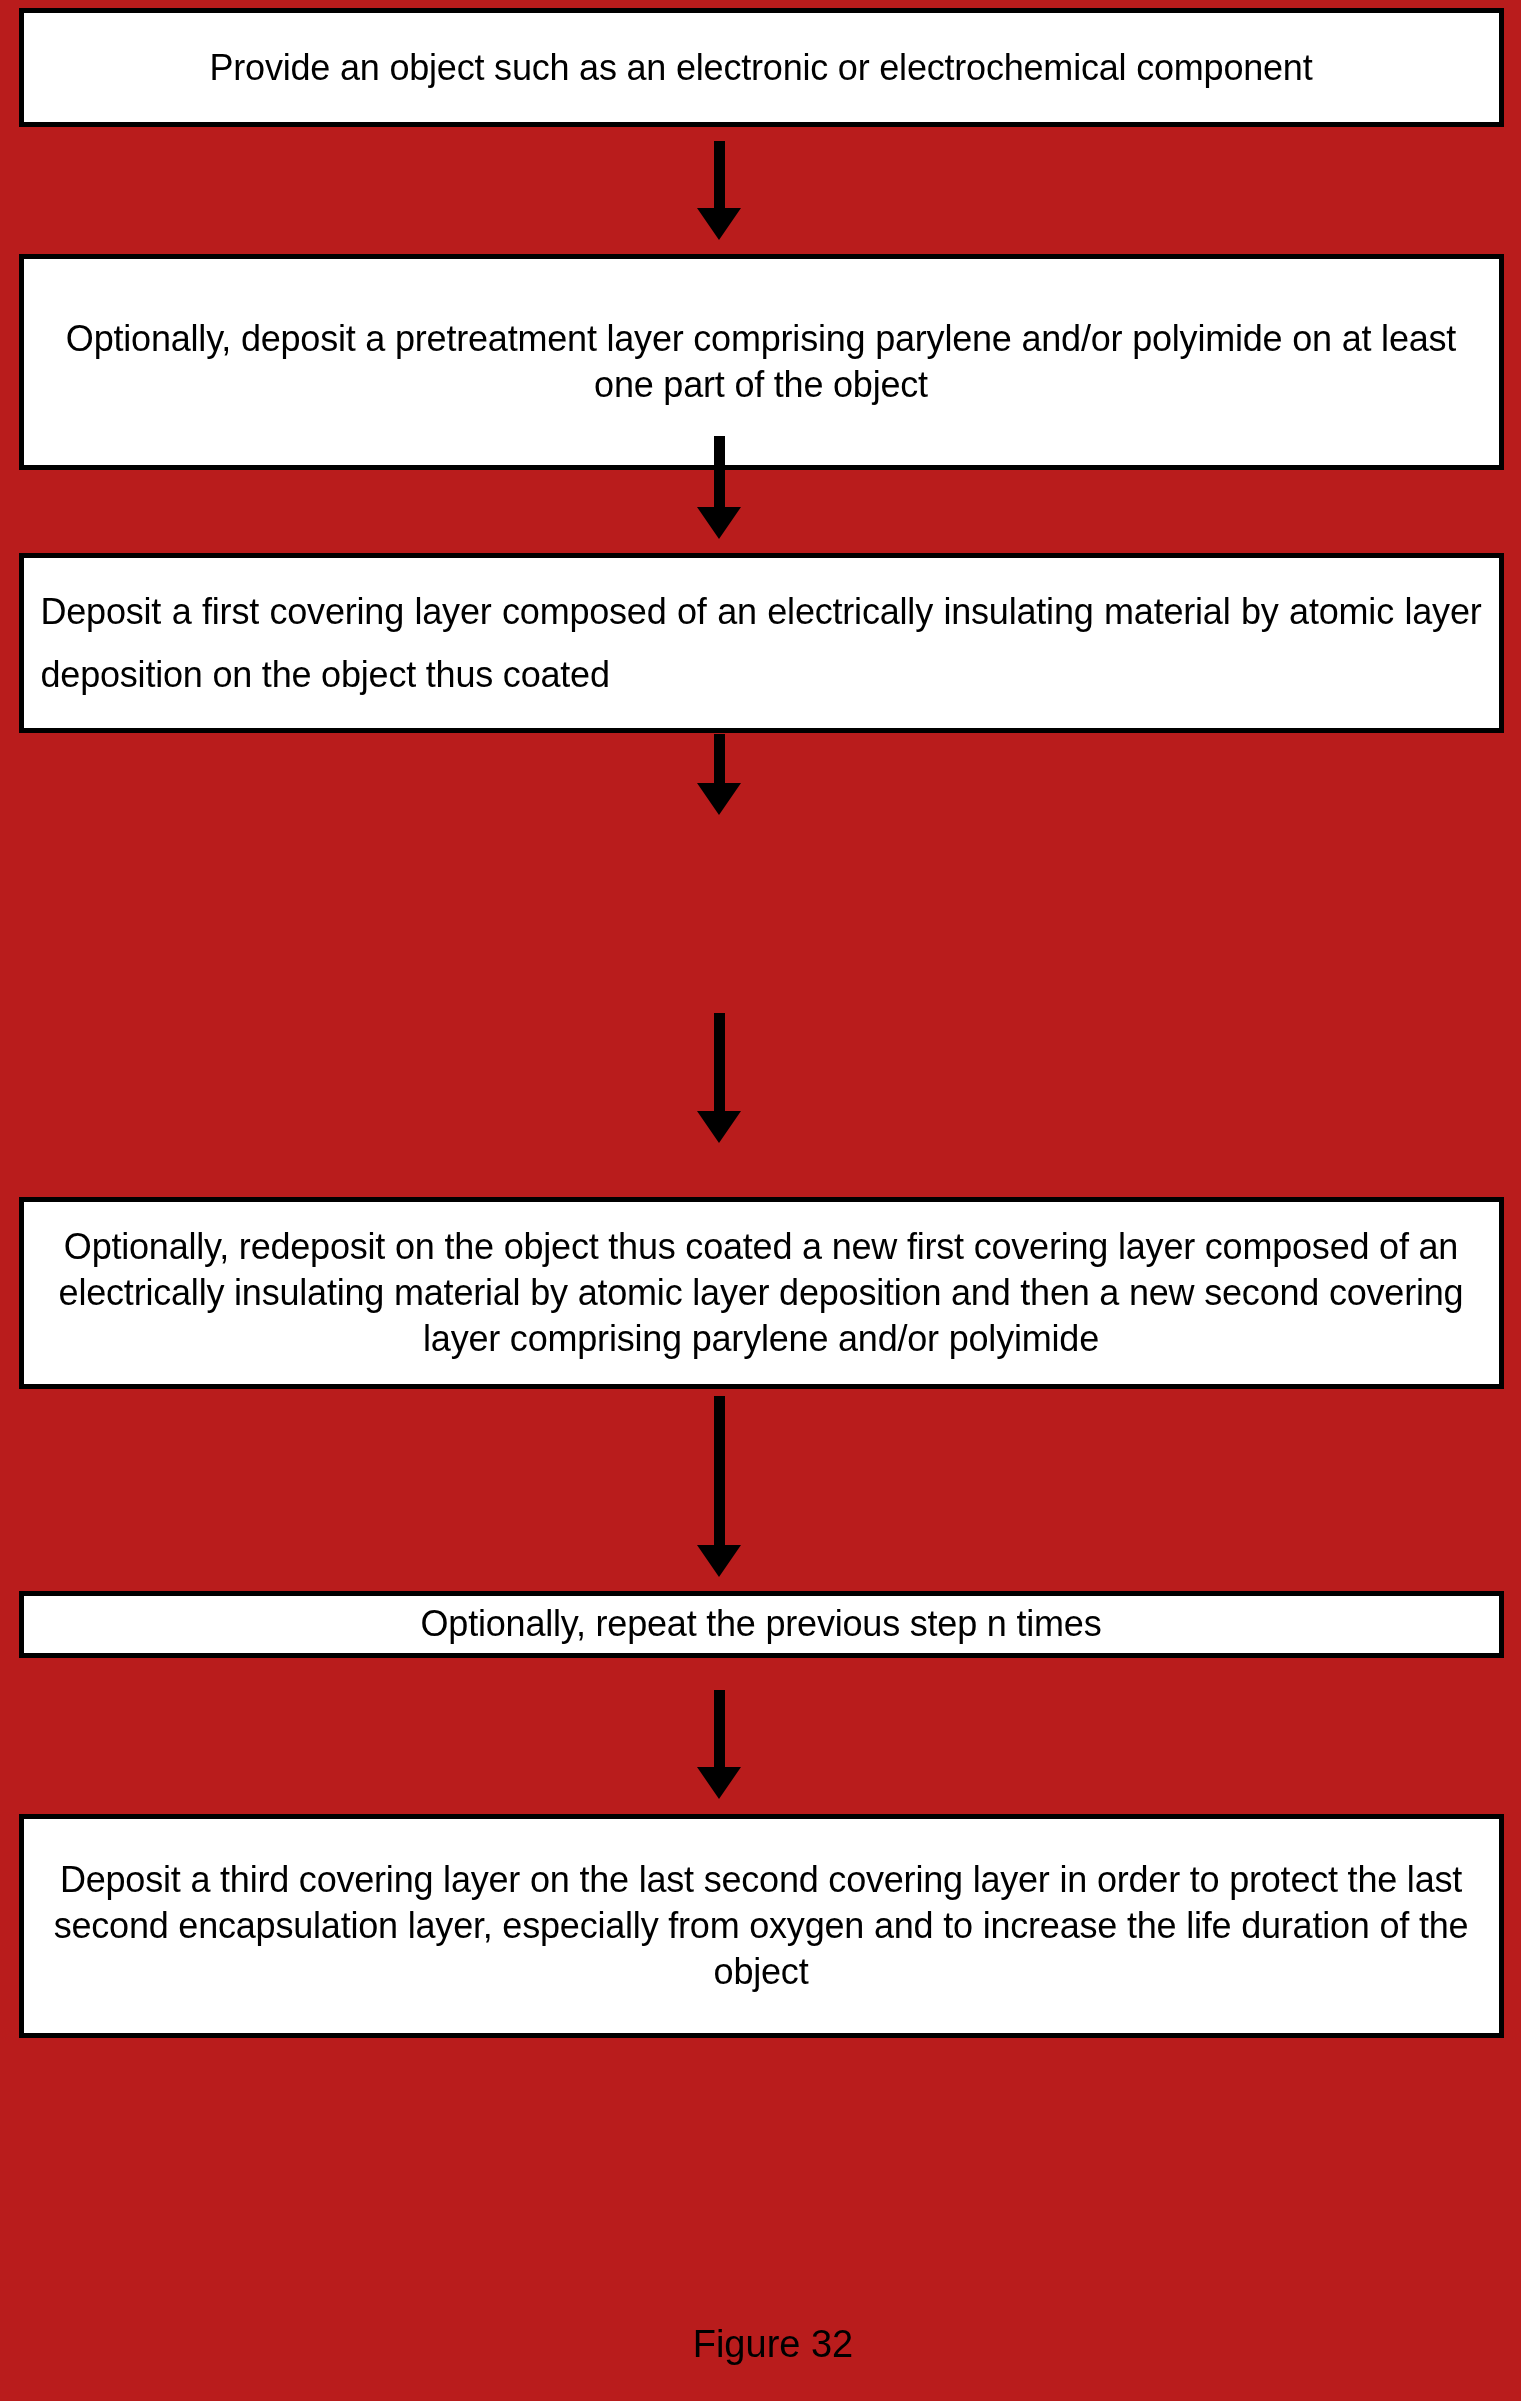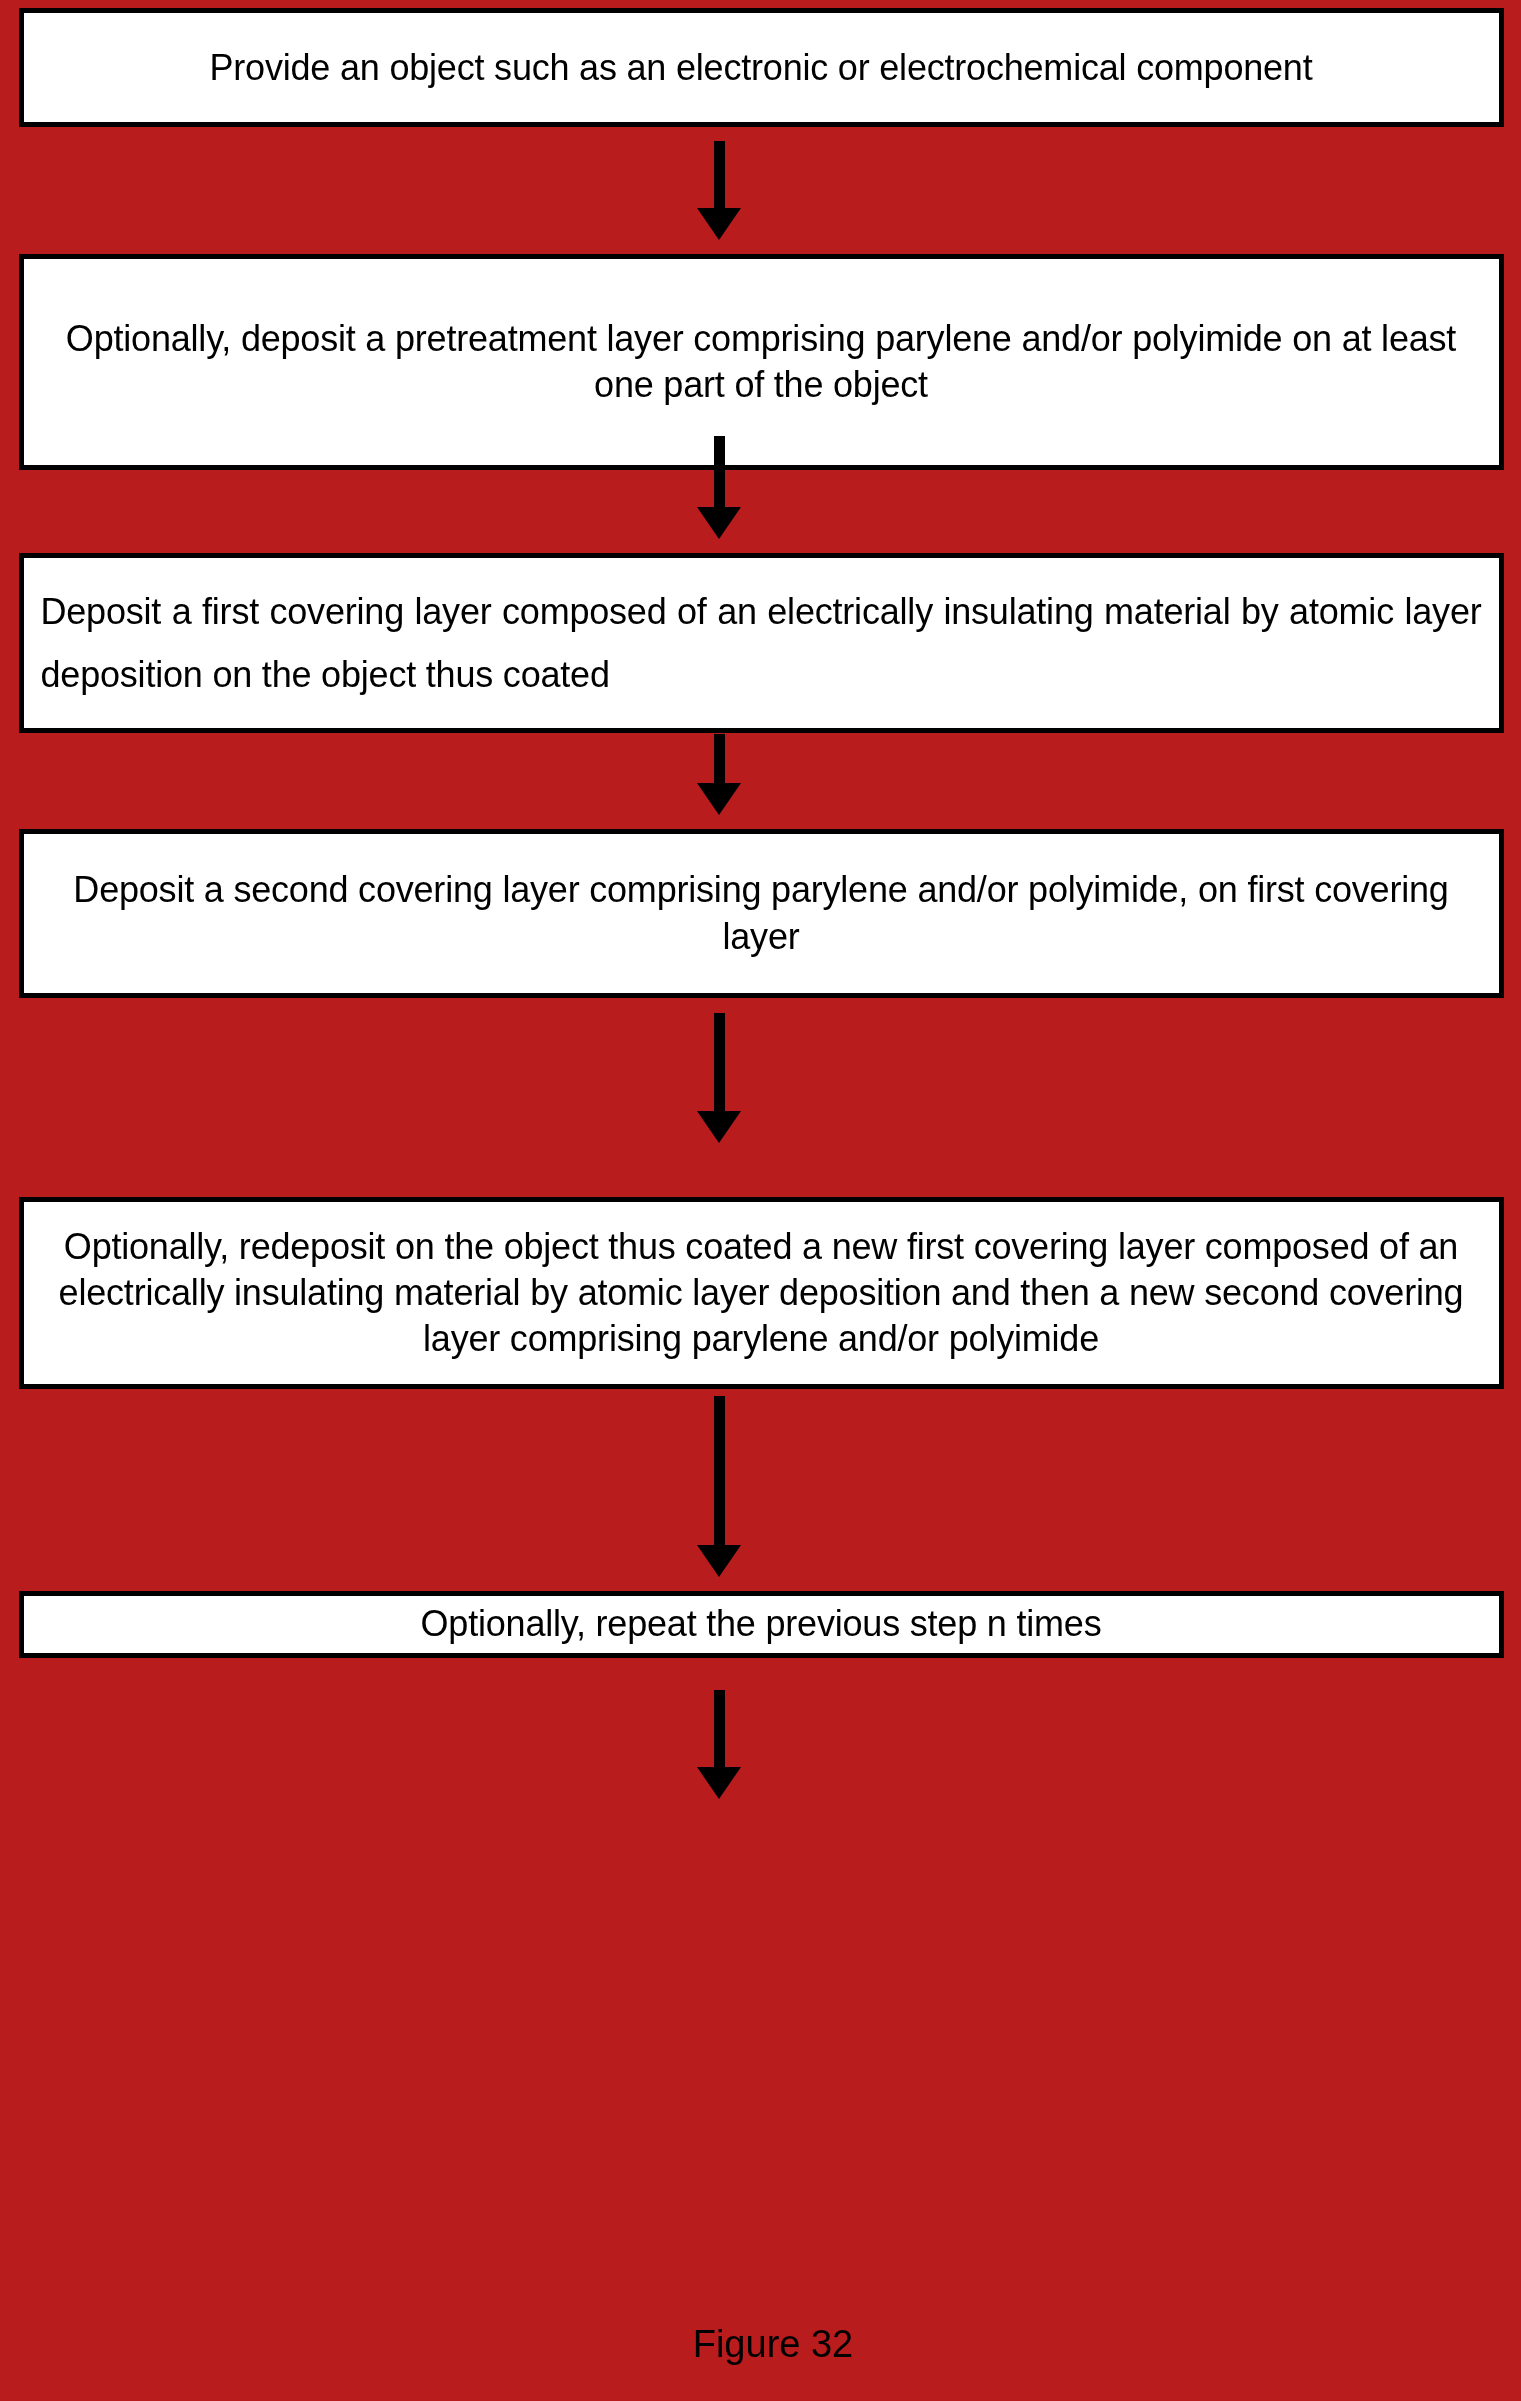--- a/index.html
+++ b/index.html
@@ -139,23 +139,20 @@
 
   <div class="flow-box" id="box-3">
     <span class="box-text justified">Deposit a first covering layer composed of an electrically insulating material by atomic layer deposition on the object thus coated</span>
   </div>
 
   <div class="arrow" id="arrow-3">
     <div class="shaft"></div>
     <div class="head"></div>
   </div>
 
-  <div class="flow-box" id="box-4">
-    <span class="box-text">Deposit a second covering layer comprising parylene and/or polyimide, on first covering layer</span>
-  </div>
 
   <div class="arrow" id="arrow-4">
     <div class="shaft"></div>
     <div class="head"></div>
   </div>
 
   <div class="flow-box" id="box-5">
     <span class="box-text">Optionally, redeposit on the object thus coated a new first covering layer composed of an electrically insulating material by atomic layer deposition and then a new second covering layer comprising parylene and/or polyimide</span>
   </div>
 
@@ -166,17 +163,20 @@
 
   <div class="flow-box" id="box-6">
     <span class="box-text">Optionally, repeat the previous step n times</span>
   </div>
 
   <div class="arrow" id="arrow-6">
     <div class="shaft"></div>
     <div class="head"></div>
   </div>
 
+  <div class="flow-box" id="box-7">
+    <span class="box-text">Deposit a third covering layer on the last second covering layer in order to protect the last second encapsulation layer, especially from oxygen and to increase the life duration of the object</span>
+  </div>
 
   <div id="figure-caption">Figure 32</div>
 
 </div>
 
 
 </body></html>

